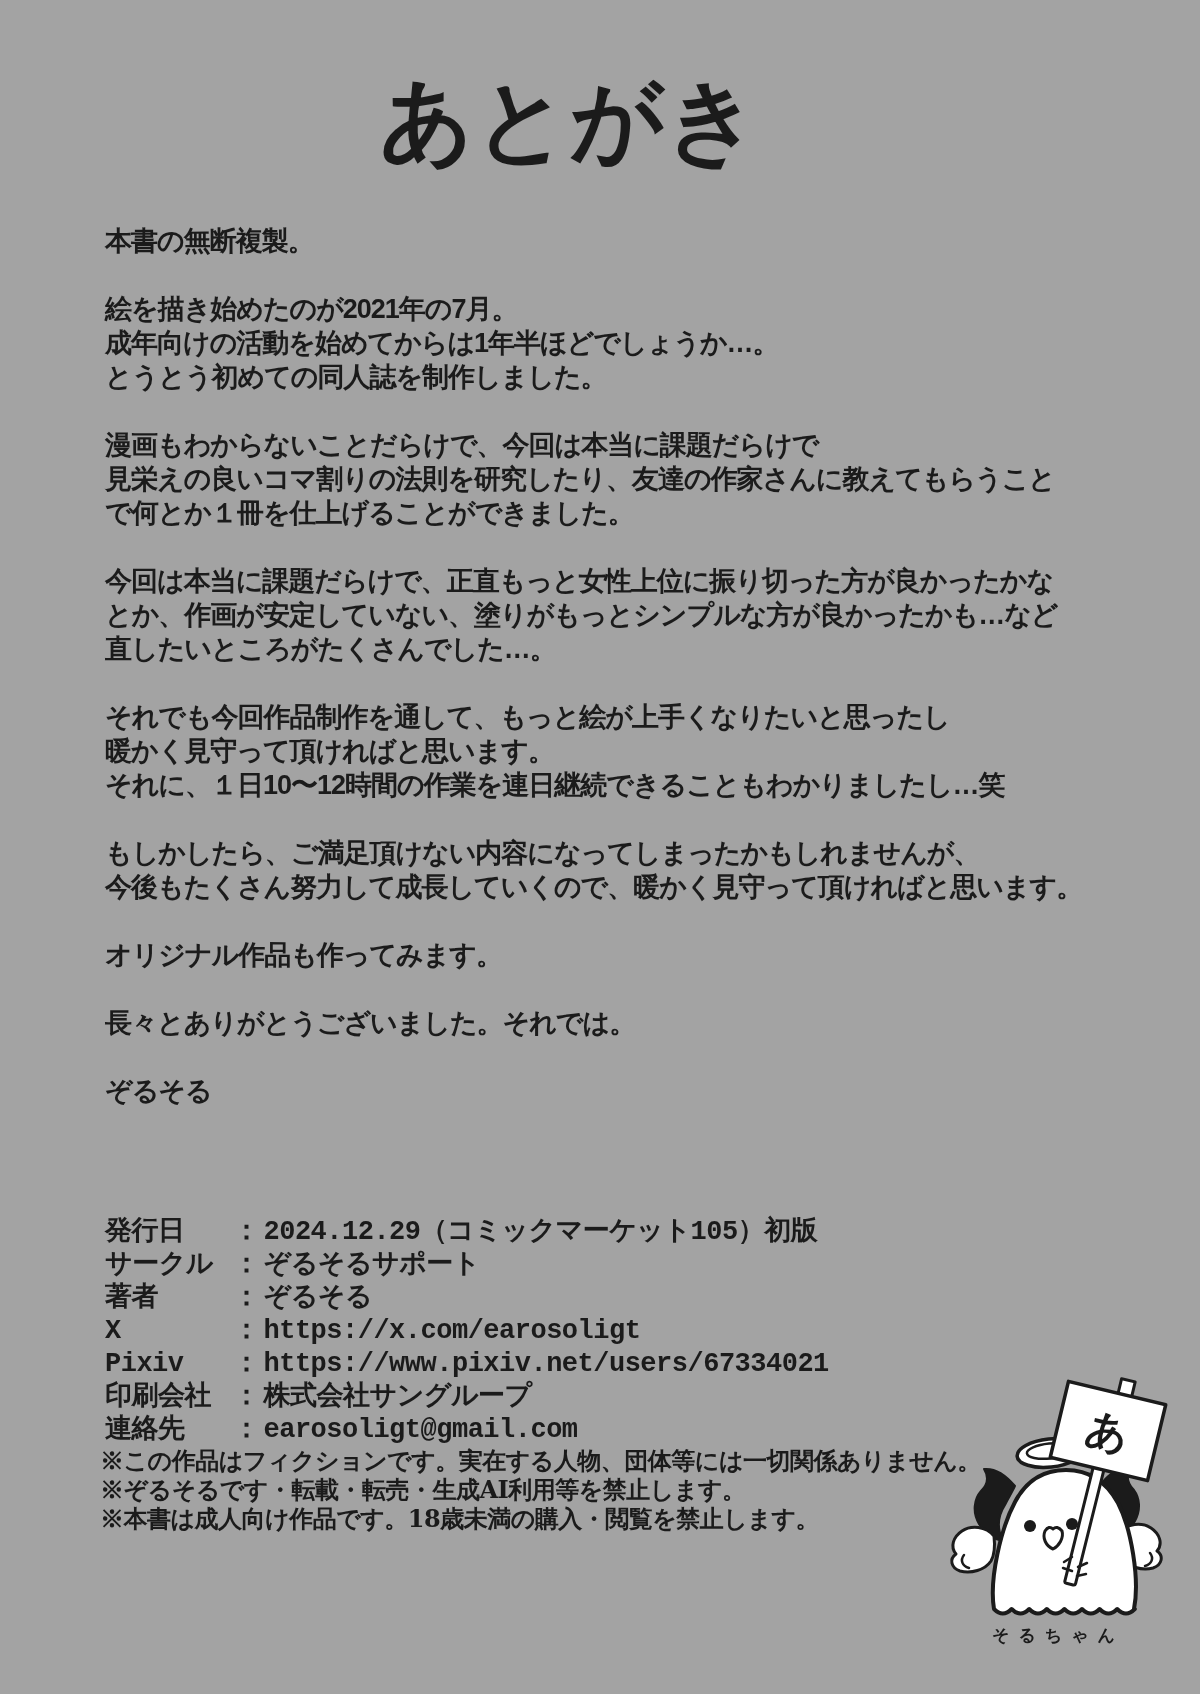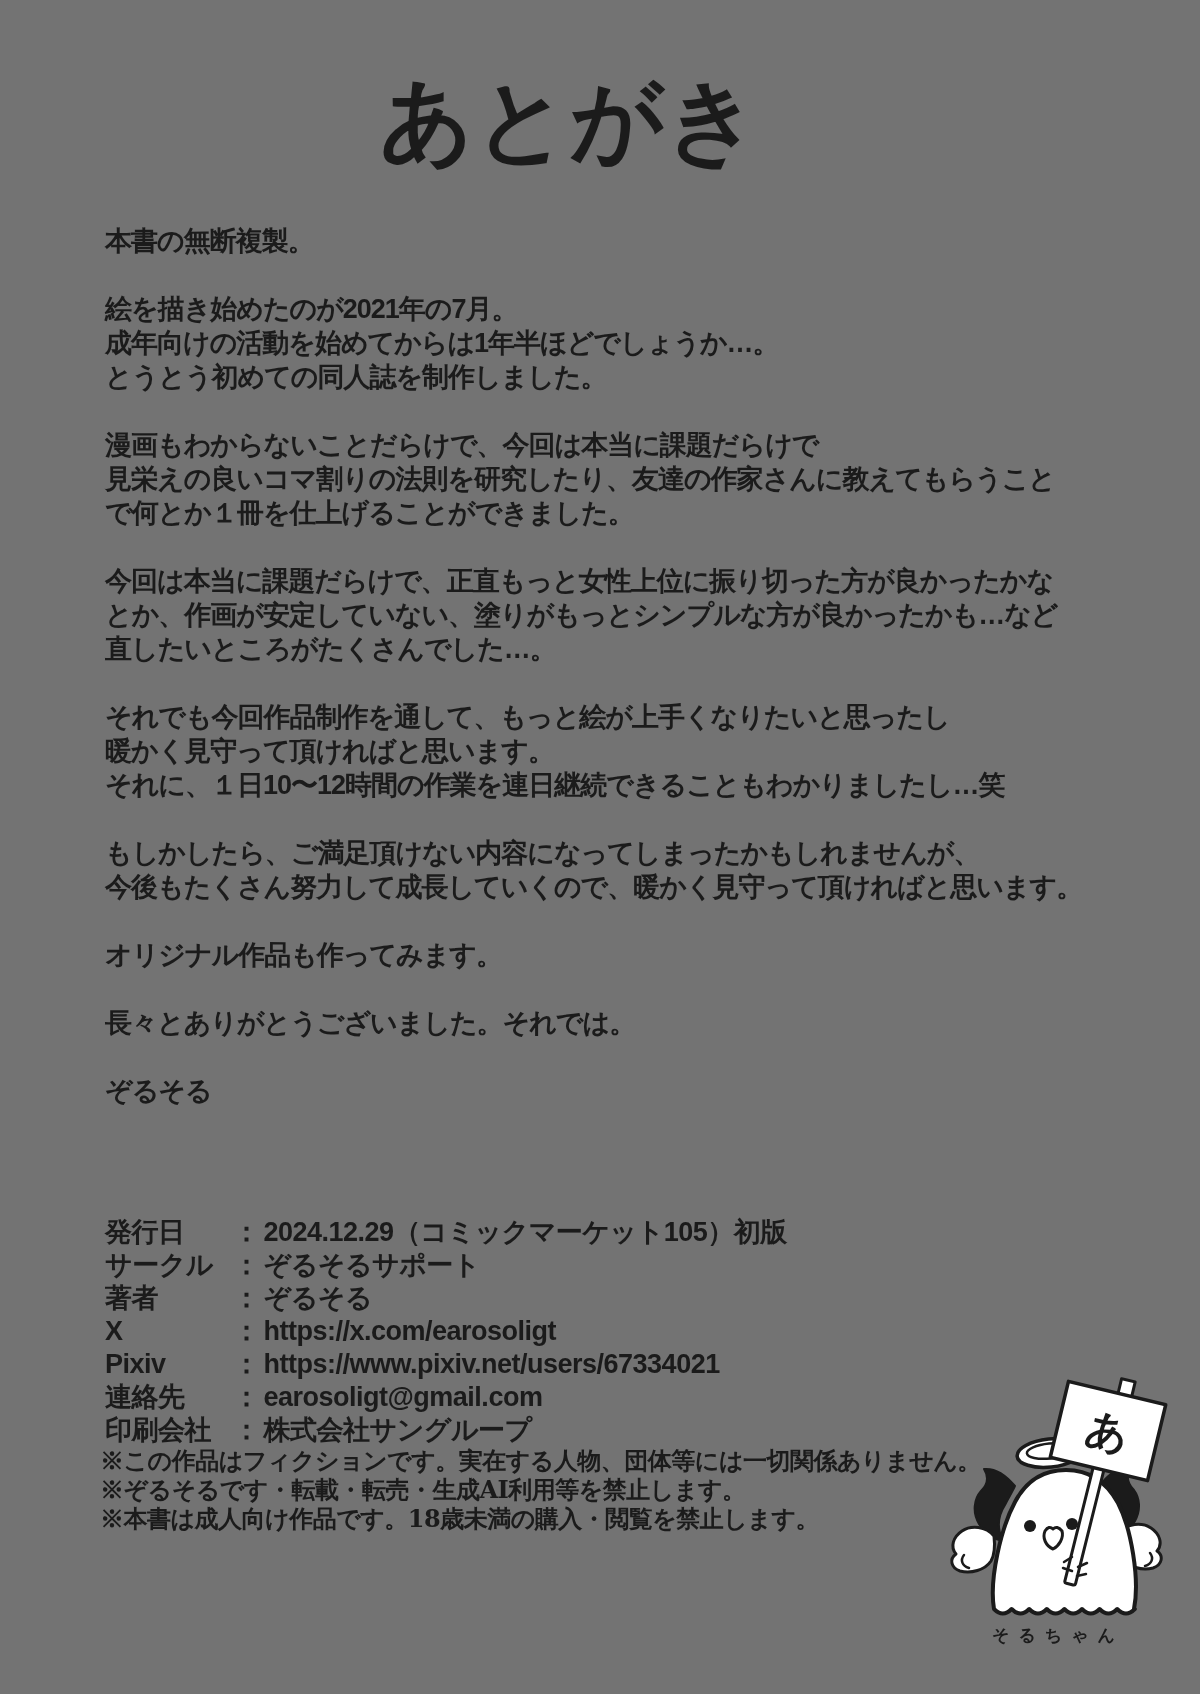--- a/index.html
+++ b/index.html
@@ -1,35 +1,35 @@
 <!DOCTYPE html>
 <html><head>
 <meta charset="utf-8">
 <style>
   html,body { margin:0; padding:0; background:#e8e8e8; }
   .page {
     position:relative; width:1200px; height:1694px;
-    background:#737373; color:#1b1b1b; overflow:hidden; margin:0 auto;
+    background:#a3a3a3; color:#1b1b1b; overflow:hidden; margin:0 auto;
   }
   .title {
     position:absolute; top:70px; left:0; width:1140px; margin:0;
     text-align:center;
     font-family:"DejaVu Serif", serif;
     font-weight:700; font-size:92px; line-height:100px; letter-spacing:1px;
   }
   .body-text {
     position:absolute; top:224px; left:105px; width:1050px;
     font-family:"Liberation Sans", sans-serif;
     font-weight:700; font-size:27px; line-height:34px; letter-spacing:-1px;
   }
   .para { margin:0 0 34px 0; }
   .line { white-space:nowrap; }
   .colophon {
     position:absolute; top:1216px; left:105px;
-    font-family:Liberation Sans, sans-serif;
+    font-family:Liberation Mono, monospace;
     font-weight:700; font-size:27px; line-height:33px; letter-spacing:-0.5px;
   }
   .row { white-space:nowrap; }
   .row .lbl { display:inline-block; width:128px; }
   .row .sep { display:inline-block; margin-right:4px; }
   .disclaimer {
     position:absolute; top:1446px; left:100px;
     font-family:"DejaVu Serif", serif;
     font-weight:700; font-size:24px; line-height:29px; letter-spacing:-0.5px;
   }
@@ -102,24 +102,24 @@
     <div class="row">
       <span class="lbl">著者</span><span class="sep">：</span><span class="val">ぞるそる</span>
     </div>
     <div class="row">
       <span class="lbl">X</span><span class="sep">：</span><span class="val">https://x.com/earosoligt</span>
     </div>
     <div class="row">
       <span class="lbl">Pixiv</span><span class="sep">：</span><span class="val">https://www.pixiv.net/users/67334021</span>
     </div>
     <div class="row">
-      <span class="lbl">連絡先</span><span class="sep">：</span><span class="val">earosoligt@gmail.com</span>
+      <span class="lbl">印刷会社</span><span class="sep">：</span><span class="val">株式会社サングループ</span>
     </div>
     <div class="row">
-      <span class="lbl">印刷会社</span><span class="sep">：</span><span class="val">株式会社サングループ</span>
+      <span class="lbl">連絡先</span><span class="sep">：</span><span class="val">earosoligt@gmail.com</span>
     </div>
   </div>
 
   <div class="disclaimer">
     <div class="line">※この作品はフィクションです。実在する人物、団体等には一切関係ありません。</div>
     <div class="line">※ぞるそるです・転載・転売・生成AI利用等を禁止します。</div>
     <div class="line">※本書は成人向け作品です。18歳未満の購入・閲覧を禁止します。</div>
   </div>
 
   <svg class="mascot" viewBox="0 0 320 400" fill="none" stroke="#1b1b1b" stroke-linecap="round" stroke-linejoin="round">

